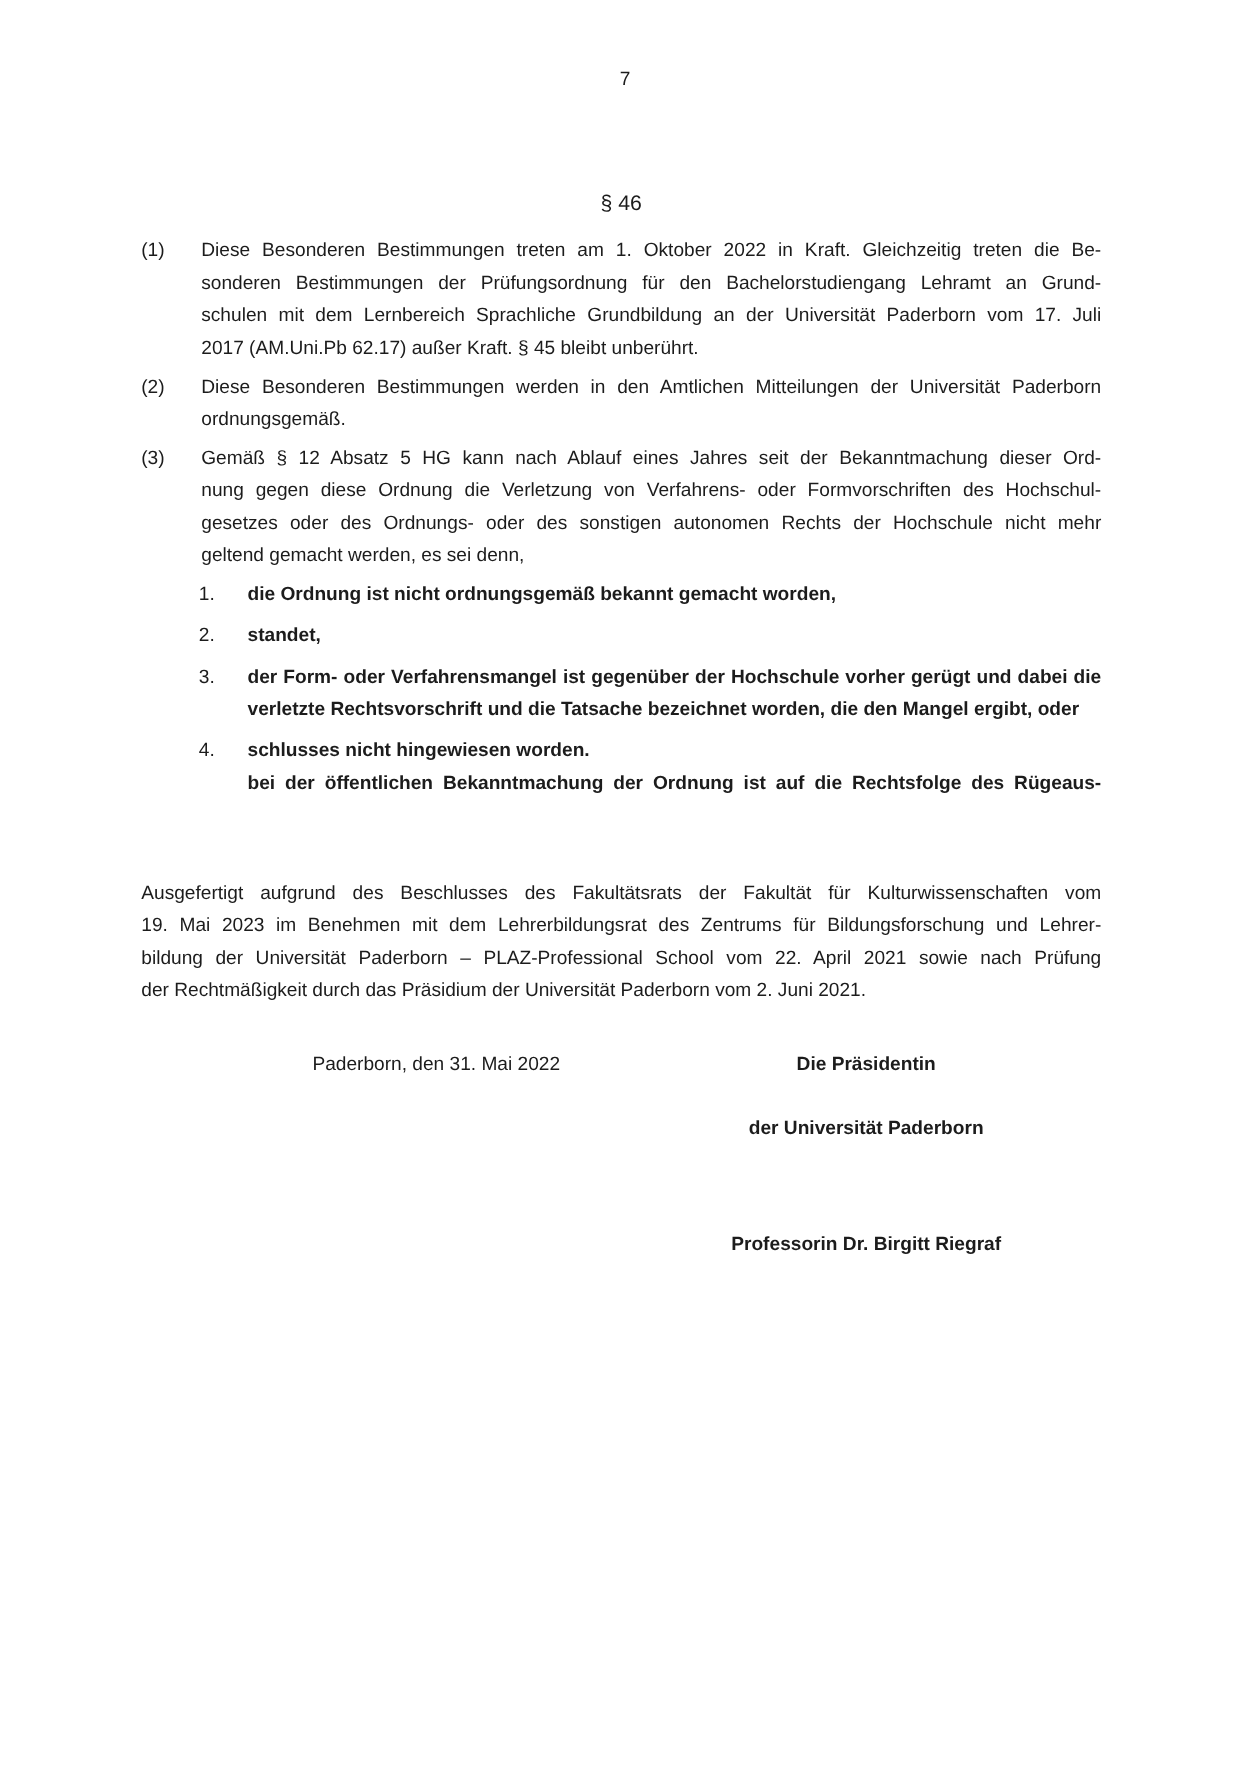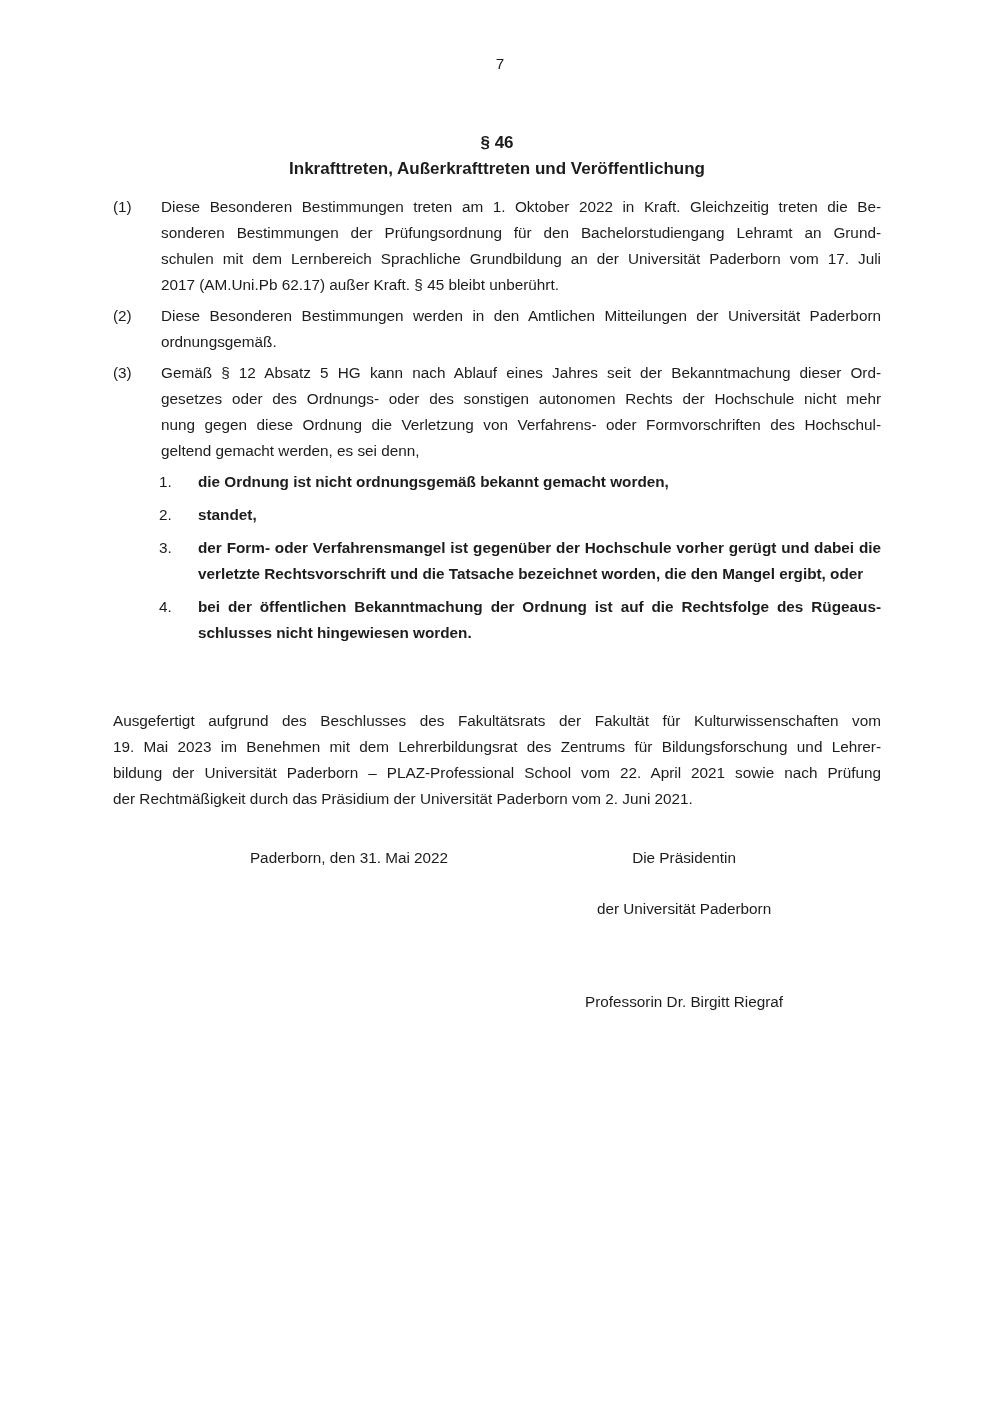--- a/index.html
+++ b/index.html
@@ -4,48 +4,47 @@
 <style>
   html, body { margin:0; padding:0; background:#ffffff; }
   .page {
     position:relative; width:1000px; height:1414px; overflow:hidden;
     background:#ffffff; color:#1c1c1c;
     font-family:"Liberation Sans", sans-serif;
     font-size:15.3px; line-height:26px;
   }
   .content { padding:0 119px 0 113px; }
   .page-number { padding-top:54px; text-align:center; line-height:20px; }
-  .heading { margin-top:56px; text-align:center; font-weight:bold; font-size:17px; line-height:26px; }
+  .heading { margin-top:76px; text-align:center; font-weight:normal; font-size:17px; line-height:26px; }
   .paragraphs { margin-top:12px; }
   .para { display:flex; margin-bottom:5px; }
   .marker { width:48px; flex:none; }
   .ptext { width:720px; flex:none; }
   .line { text-align:justify; text-align-last:justify; text-justify:inter-word; }
   .line.last { text-align-last:left; }
   .sublist { margin-top:0; }
   .subitem { display:flex; margin-left:46px; margin-bottom:7px; }
   .smarker { width:39px; flex:none; }
   .stext { width:683px; flex:none;font-weight:bold; }
   .closing { margin-top:62px; width:768px; }
   .signature { margin-top:33px; display:flex;text-align:center; }
   .sig-left { width:472px; flex:none; }
-  .sig-right { flex:none; }
+  .sig-right { flex:none;font-weight:bold; }
   .sig-org { margin-top:25px; }
   .sig-name { margin-top:67px; }
 </style>
 </head>
 <body>
 
 <div class="page">
   <div class="page-number">7</div>
 
   <div class="content">
     <div class="heading">
       <div>§ 46</div>
-      <div>Inkrafttreten, Außerkrafttreten und Veröffentlichung</div>
     </div>
 
     <div class="paragraphs" id="paragraphs">
         <div class="para">
           <div class="marker">(1)</div>
           <div class="ptext">
             <div class="line">Diese Besonderen Bestimmungen treten am 1. Oktober 2022 in Kraft. Gleichzeitig treten die Be-</div>
             <div class="line">sonderen Bestimmungen der Prüfungsordnung für den Bachelorstudiengang Lehramt an Grund-</div>
             <div class="line">schulen mit dem Lernbereich Sprachliche Grundbildung an der Universität Paderborn vom 17. Juli</div>
             <div class="line last">2017 (AM.Uni.Pb 62.17) außer Kraft. § 45 bleibt unberührt.</div>
@@ -55,22 +54,22 @@
           <div class="marker">(2)</div>
           <div class="ptext">
             <div class="line">Diese Besonderen Bestimmungen werden in den Amtlichen Mitteilungen der Universität Paderborn</div>
             <div class="line last">ordnungsgemäß.</div>
           </div>
         </div>
         <div class="para">
           <div class="marker">(3)</div>
           <div class="ptext">
             <div class="line">Gemäß § 12 Absatz 5 HG kann nach Ablauf eines Jahres seit der Bekanntmachung dieser Ord-</div>
+            <div class="line">nung gegen diese Ordnung die Verletzung von Verfahrens- oder Formvorschriften des Hochschul-</div>
             <div class="line">gesetzes oder des Ordnungs- oder des sonstigen autonomen Rechts der Hochschule nicht mehr</div>
-            <div class="line">nung gegen diese Ordnung die Verletzung von Verfahrens- oder Formvorschriften des Hochschul-</div>
             <div class="line last">geltend gemacht werden, es sei denn,</div>
           </div>
         </div>
       </div>
 
     <div class="sublist" id="sublist">
         <div class="subitem">
           <div class="smarker">1.</div>
           <div class="stext">
             <div class="line last">die Ordnung ist nicht ordnungsgemäß bekannt gemacht worden,</div>
@@ -85,22 +84,22 @@
         <div class="subitem">
           <div class="smarker">3.</div>
           <div class="stext">
             <div class="line">der Form- oder Verfahrensmangel ist gegenüber der Hochschule vorher gerügt und dabei die</div>
             <div class="line last">verletzte Rechtsvorschrift und die Tatsache bezeichnet worden, die den Mangel ergibt, oder</div>
           </div>
         </div>
         <div class="subitem">
           <div class="smarker">4.</div>
           <div class="stext">
+            <div class="line last">schlusses nicht hingewiesen worden.</div>
             <div class="line">bei der öffentlichen Bekanntmachung der Ordnung ist auf die Rechtsfolge des Rügeaus-</div>
-            <div class="line last">schlusses nicht hingewiesen worden.</div>
           </div>
         </div>
       </div>
 
     <div class="closing" id="closing">
         <div class="line">Ausgefertigt aufgrund des Beschlusses des Fakultätsrats der Fakultät für Kulturwissenschaften vom</div>
         <div class="line">19. Mai 2023 im Benehmen mit dem Lehrerbildungsrat des Zentrums für Bildungsforschung und Lehrer-</div>
         <div class="line">bildung der Universität Paderborn – PLAZ-Professional School vom 22. April 2021 sowie nach Prüfung</div>
         <div class="line last">der Rechtmäßigkeit durch das Präsidium der Universität Paderborn vom 2. Juni 2021.</div>
       </div>

